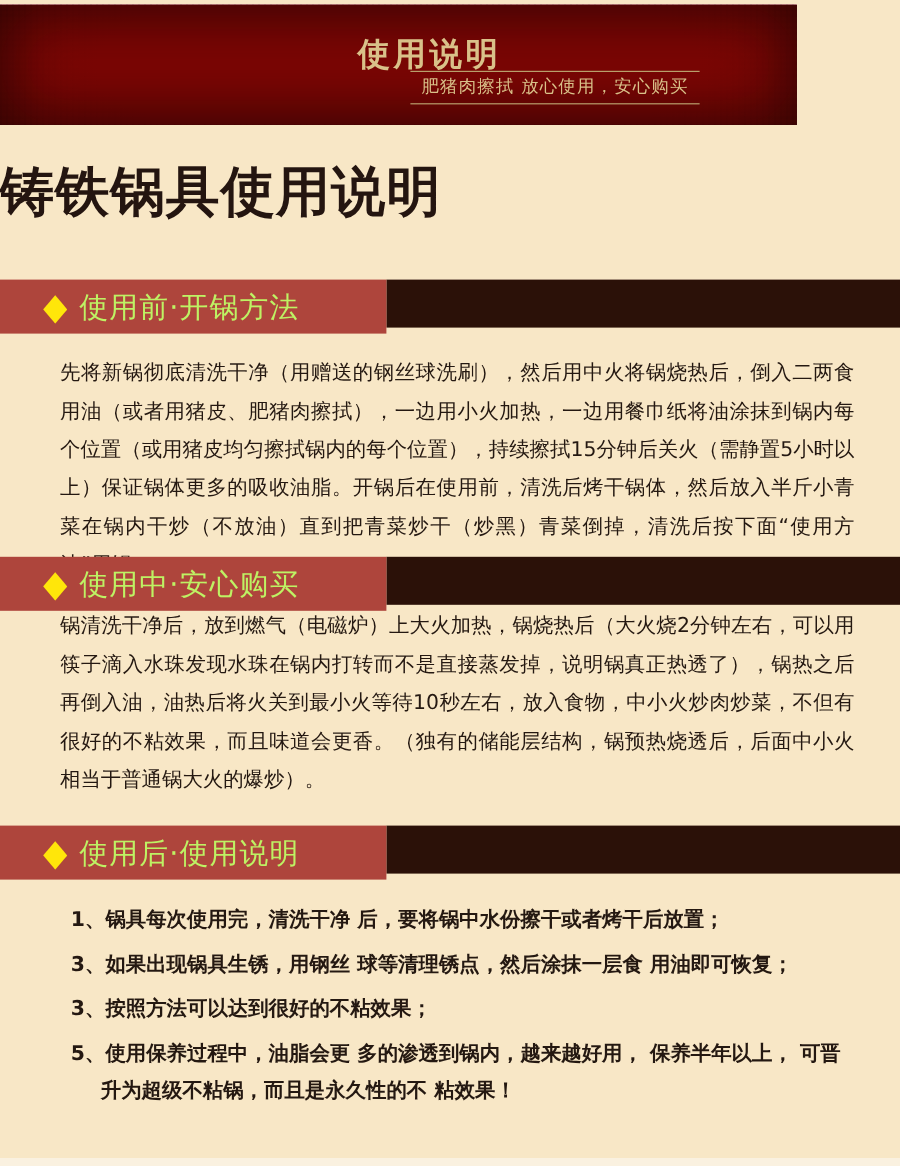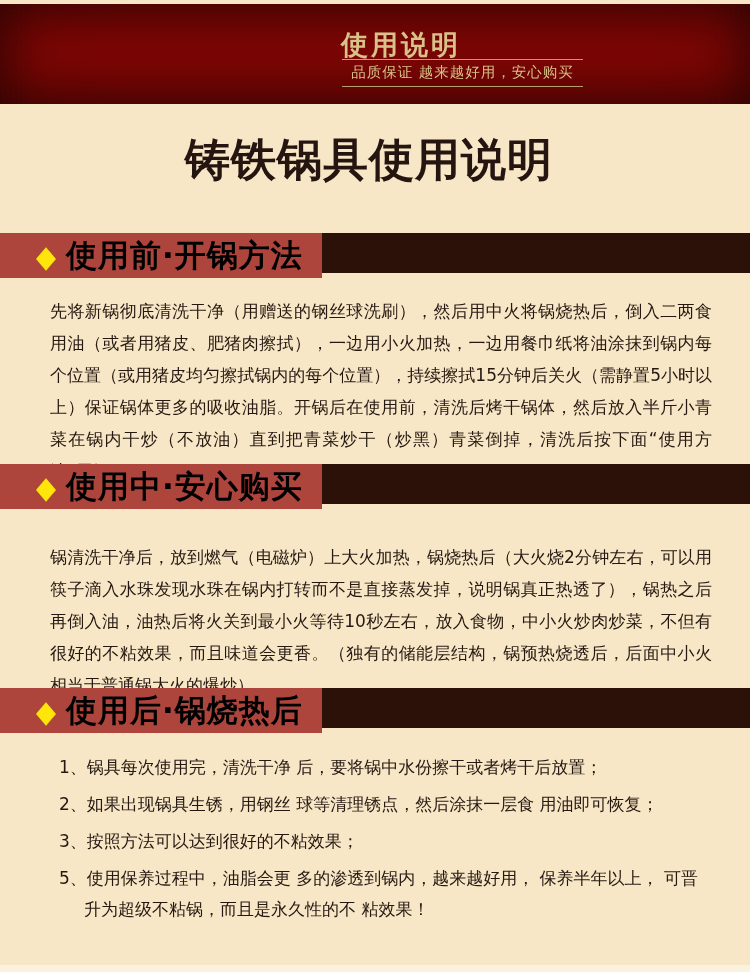--- a/index.html
+++ b/index.html
@@ -2,21 +2,21 @@
 <html><head>
 <meta charset="utf-8">
 <style>
   html,body{margin:0;padding:0;background:#fff;}
   .page{
     position:relative;width:750px;height:972px;overflow:hidden;
     background:#f8e7c6;
     font-family:"DejaVu Sans","Liberation Sans",sans-serif;
   }
   
-  .banner{position:absolute;top:4px;left:0;width:750px;height:100px;background:#a21caf;}
+  .banner{position:absolute;top:4px;left:0;width:664px;height:100px;background:#a21caf;}
   .banner .tex{
     position:absolute;inset:0;
     background:
       repeating-linear-gradient(90deg, rgba(0,0,0,.45) 0 2px, rgba(120,20,10,.15) 2px 5px),
       repeating-linear-gradient(0deg,  rgba(0,0,0,.40) 0 2px, transparent 2px 5px);
     background-color:#4d0b06;
   }
   .banner .glow{
     position:absolute;inset:0;
     background:radial-gradient(ellipse 82% 160% at 50% 50%, #7d0604 0%, #7d0604 46%, rgba(125,6,4,.92) 62%, rgba(80,8,4,.15) 96%);
@@ -30,92 +30,92 @@
     font-size:27px;font-weight:bold;letter-spacing:3px;color:#d9c189;
   }
   .banner-sub{
     position:absolute;top:55px;left:342px;width:241px;
     border-top:1px solid #b99f6b;border-bottom:1px solid #b99f6b;
     padding:3px 0 4px;text-align:center;
     font-size:14.5px;letter-spacing:1px;color:#d9c189;
   }
   
   .main-title{
-    position:absolute;top:130px;left:0;right:12px;margin:0;text-align:center;
+    position:absolute;top:130px;left:0;right:12px;margin:0;text-align:left;
     font-size:45px;font-weight:bold;letter-spacing:1px;color:#241510;
   }
   
   .sec-head{position:absolute;left:0;width:750px;height:45px;}
   .sec-head .dark{position:absolute;left:322px;top:0;width:428px;height:40px;background:#2b1108;}
   .sec-head .red{
     position:absolute;left:0;top:0;width:322px;height:45px;background:#ae453c;
     display:flex;align-items:center;
   }
   .sec-head .diamond{
     margin-left:36px;color:#ffe60a;font-size:26px;line-height:1;
     transform:scaleY(1.18);display:inline-block;
   }
   .sec-head .htext{
-    margin-left:10px;color:#000000;font-size:31px;font-weight:bold;letter-spacing:1px;
+    margin-left:10px;color:#bef264;font-size:24px;font-weight:normal;letter-spacing:1px;
     white-space:nowrap;
   }
   
   .sec-body{
     position:absolute;left:50px;width:662px;margin:0;
     font-size:17px;line-height:32px;color:#241811;
     text-align:justify;text-justify:inter-ideograph;
   }
   .sec-list{
     position:absolute;left:59px;top:752px;width:656px;margin:0;padding:0;
     list-style:none;font-size:17px;line-height:31px;color:#241811;
   }
-  .sec-list li{margin:0 0 6px 0;padding-left:25px;text-indent:-25px;}
+  .sec-list li{margin:0 0 6px 0;padding-left:25px;text-indent:-25px;font-weight:bold;}
   .bottom-strip{position:absolute;left:0;bottom:0;width:750px;height:7px;background:#faf1e0;}
 </style>
 </head>
 <body>
 
 <div class="page">
 
   <div class="banner">
     <div class="tex"></div>
     <div class="glow"></div>
     <div class="vignette"></div>
     <div class="banner-title">使用说明</div>
-    <div class="banner-sub">品质保证 越来越好用，安心购买</div>
+    <div class="banner-sub">肥猪肉擦拭 放心使用，安心购买</div>
   </div>
 
   <h1 class="main-title">铸铁锅具使用说明</h1>
 
   <div class="sec-head" style="top:233px;">
     <div class="dark"></div>
     <div class="red">
       <span class="diamond">◆</span>
       <span class="htext">使用前·开锅方法</span>
     </div>
   </div>
   <p class="sec-body" style="top:295px;">先将新锅彻底清洗干净（用赠送的钢丝球洗刷），然后用中火将锅烧热后，倒入二两食用油（或者用猪皮、肥猪肉擦拭），一边用小火加热，一边用餐巾纸将油涂抹到锅内每个位置（或用猪皮均匀擦拭锅内的每个位置），持续擦拭15分钟后关火（需静置5小时以上）保证锅体更多的吸收油脂。开锅后在使用前，清洗后烤干锅体，然后放入半斤小青菜在锅内干炒（不放油）直到把青菜炒干（炒黑）青菜倒掉，清洗后按下面“使用方法”用锅。</p>
 
   <div class="sec-head" style="top:464px;">
     <div class="dark"></div>
     <div class="red">
       <span class="diamond">◆</span>
       <span class="htext">使用中·安心购买</span>
     </div>
   </div>
-  <p class="sec-body" style="top:541px;">锅清洗干净后，放到燃气（电磁炉）上大火加热，锅烧热后（大火烧2分钟左右，可以用筷子滴入水珠发现水珠在锅内打转而不是直接蒸发掉，说明锅真正热透了），锅热之后再倒入油，油热后将火关到最小火等待10秒左右，放入食物，中小火炒肉炒菜，不但有很好的不粘效果，而且味道会更香。（独有的储能层结构，锅预热烧透后，后面中小火相当于普通锅大火的爆炒）。</p>
+  <p class="sec-body" style="top:506px;">锅清洗干净后，放到燃气（电磁炉）上大火加热，锅烧热后（大火烧2分钟左右，可以用筷子滴入水珠发现水珠在锅内打转而不是直接蒸发掉，说明锅真正热透了），锅热之后再倒入油，油热后将火关到最小火等待10秒左右，放入食物，中小火炒肉炒菜，不但有很好的不粘效果，而且味道会更香。（独有的储能层结构，锅预热烧透后，后面中小火相当于普通锅大火的爆炒）。</p>
 
   <div class="sec-head" style="top:688px;">
     <div class="dark"></div>
     <div class="red">
       <span class="diamond">◆</span>
-      <span class="htext">使用后·锅烧热后</span>
+      <span class="htext">使用后·使用说明</span>
     </div>
   </div>
   <ol class="sec-list">
     <li>1、锅具每次使用完，清洗干净 后，要将锅中水份擦干或者烤干后放置；</li>
-    <li>2、如果出现锅具生锈，用钢丝 球等清理锈点，然后涂抹一层食 用油即可恢复；</li>
+    <li>3、如果出现锅具生锈，用钢丝 球等清理锈点，然后涂抹一层食 用油即可恢复；</li>
     <li>3、按照方法可以达到很好的不粘效果；</li>
     <li>5、使用保养过程中，油脂会更 多的渗透到锅内，越来越好用， 保养半年以上， 可晋升为超级不粘锅，而且是永久性的不 粘效果！</li>
   </ol>
 
   <div class="bottom-strip"></div>
 </div>
 
 </body></html>

